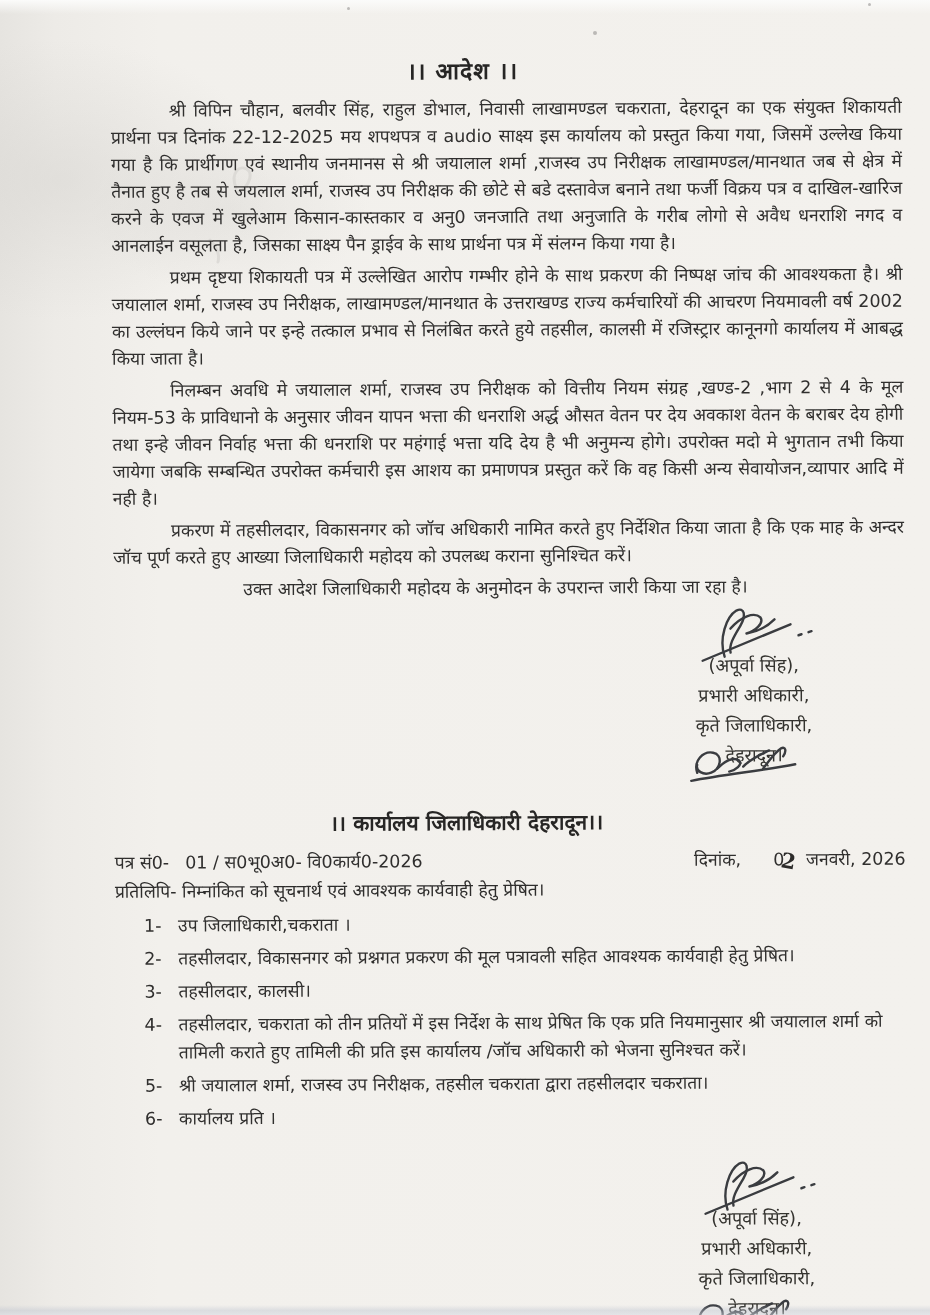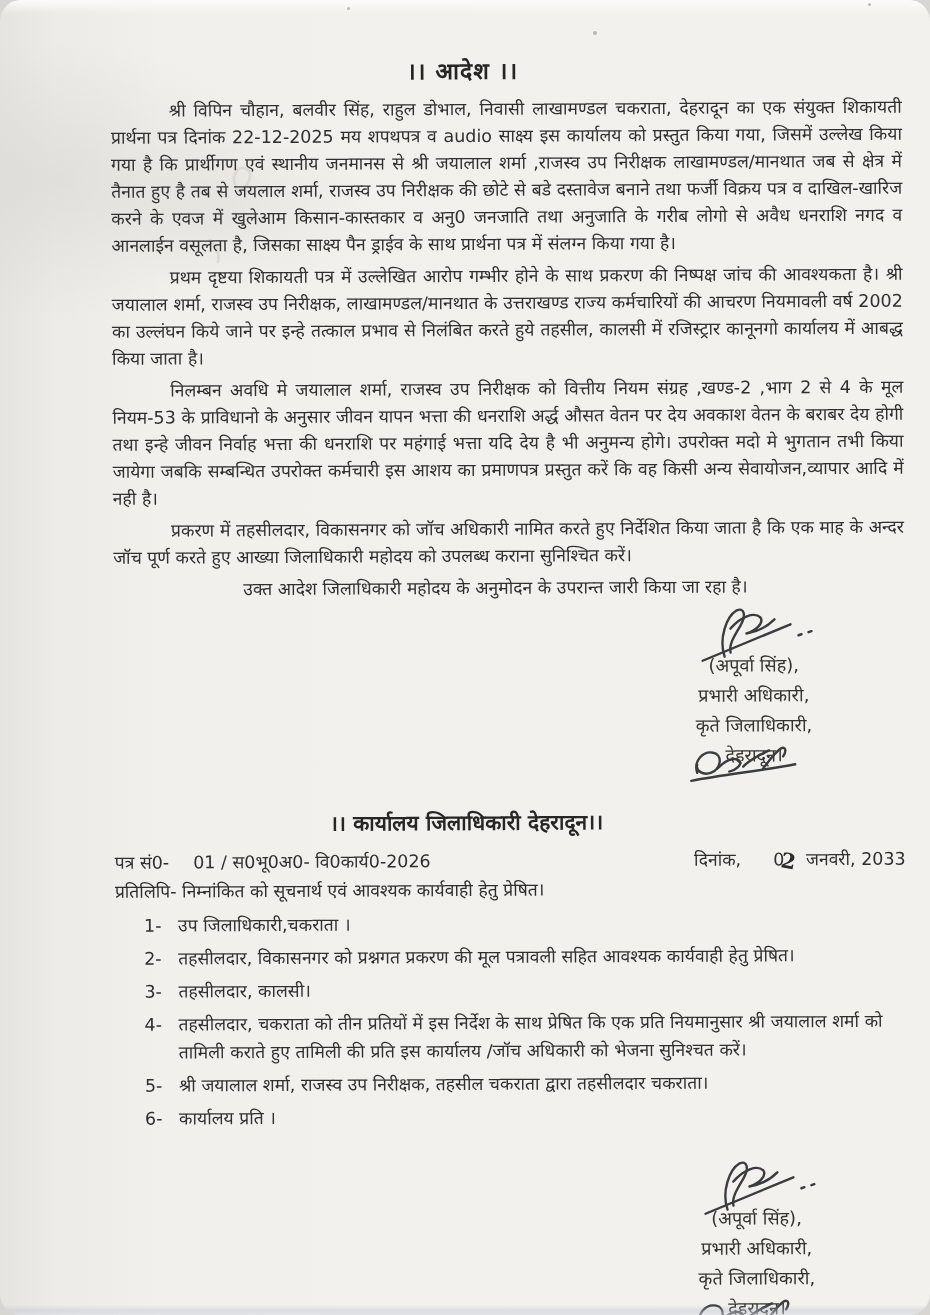--- a/index.html
+++ b/index.html
@@ -7,21 +7,20 @@
     position:relative;
     width:930px;height:1315px;
     margin:0 auto;
     background:
       radial-gradient(ellipse 300px 200px at 60px 180px, rgba(210,208,204,.45), rgba(210,208,204,0) 70%),
       radial-gradient(ellipse 200px 120px at 230px 210px, rgba(221,219,215,.5), rgba(221,219,215,0) 70%),
       linear-gradient(90deg,#e6e4e0 0px,#edebe7 55px,#f2f0ec 160px,#f3f1ed 100%);
     overflow:hidden;
     font-family:"DejaVu Sans",sans-serif;
     color:#2e2d2c;
-    border-radius:21px;
   }
   .page::before{ 
     content:"";position:absolute;left:0;top:0;right:0;height:14px;
     background:linear-gradient(180deg,#fbfbfa, rgba(251,251,250,0));
     pointer-events:none;
   }
   .page::after{ 
     content:"";position:absolute;left:0;bottom:0;right:0;height:10px;
     background:linear-gradient(180deg, rgba(190,196,208,0) 0, rgba(183,190,204,.38) 55%, rgba(214,218,226,.55) 100%);
     pointer-events:none;
@@ -59,21 +58,21 @@
   .office-header{
     text-align:center;
     margin:18px 0 10px 0;
     font-size:21px;font-weight:bold;color:#272625;
   }
   .letter-line{
     margin:0 26px 2px 113px;
     display:flex;align-items:baseline;
     font-size:17.5px;line-height:27px;color:#302f2e;
   }
-  .letter-no-label{margin-right:24px;}
+  .letter-no-label{margin-right:16px;}
   .letter-line .spacer{flex:1;}
   .date-group{display:flex;align-items:baseline;}
   .date-label{margin-right:32px;}
   .date-day{position:relative;margin-right:10px;}
   .date-day .typed{letter-spacing:1px;}
   .date-day .written{
     font-family:"DejaVu Serif",serif;
     font-size:21px;font-weight:bold;
     display:inline-block;transform:rotate(10deg) translateY(3px);
     margin-left:-4px;color:#2c2b2a;
@@ -138,21 +137,21 @@
 
     <div class="office-header">।। कार्यालय जिलाधिकारी देहरादून।।</div>
 
     <div class="letter-line">
       <span class="letter-no-label">पत्र सं0-</span>
       <span>01 / स0भू0अ0- वि0कार्य0-2026</span>
       <span class="spacer"></span>
       <span class="date-group">
         <span class="date-label">दिनांक,</span>
         <span class="date-day"><span class="typed">0</span><span class="written">2</span></span>
-        <span>जनवरी, 2033</span>
+        <span>जनवरी, 2026</span>
       </span>
     </div>
 
     <div class="copy-note">प्रतिलिपि- निम्नांकित को सूचनार्थ एवं आवश्यक कार्यवाही हेतु प्रेषित।</div>
 
     <div class="copy-list">
       <div class="copy-item">
         <span class="num">1-</span>
         <span class="txt">उप जिलाधिकारी,चकराता ।</span>
       </div>

